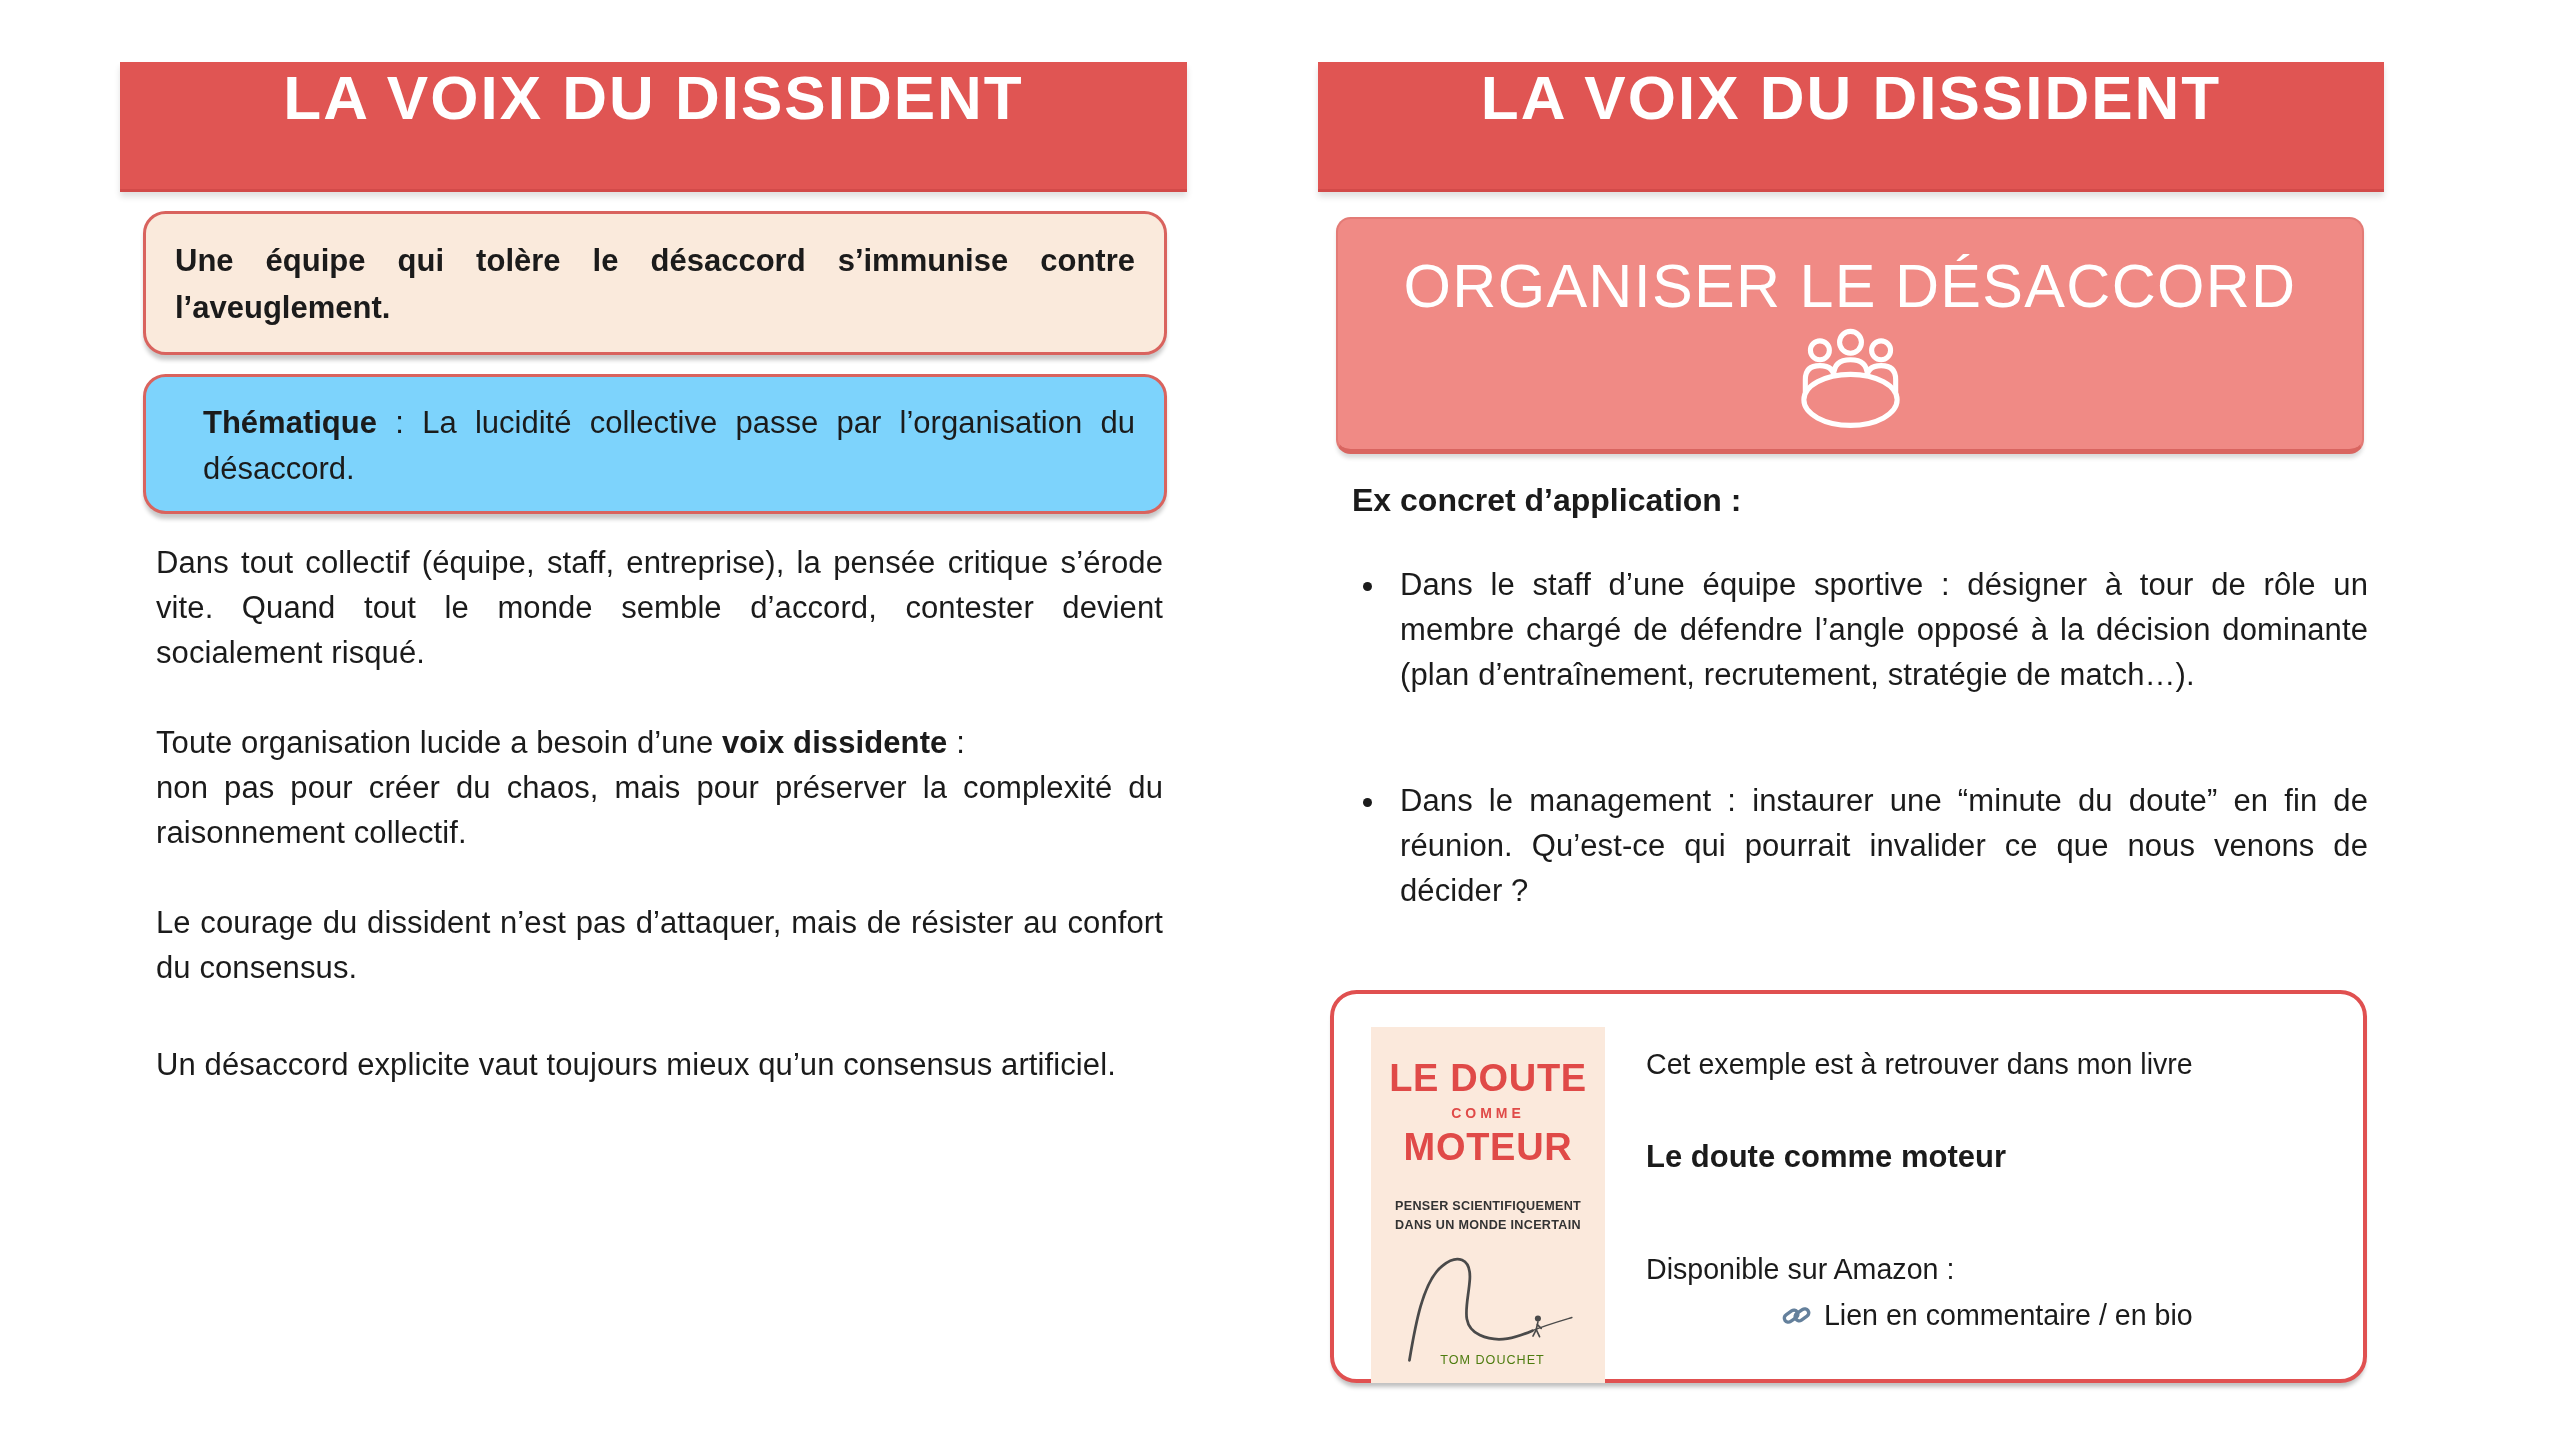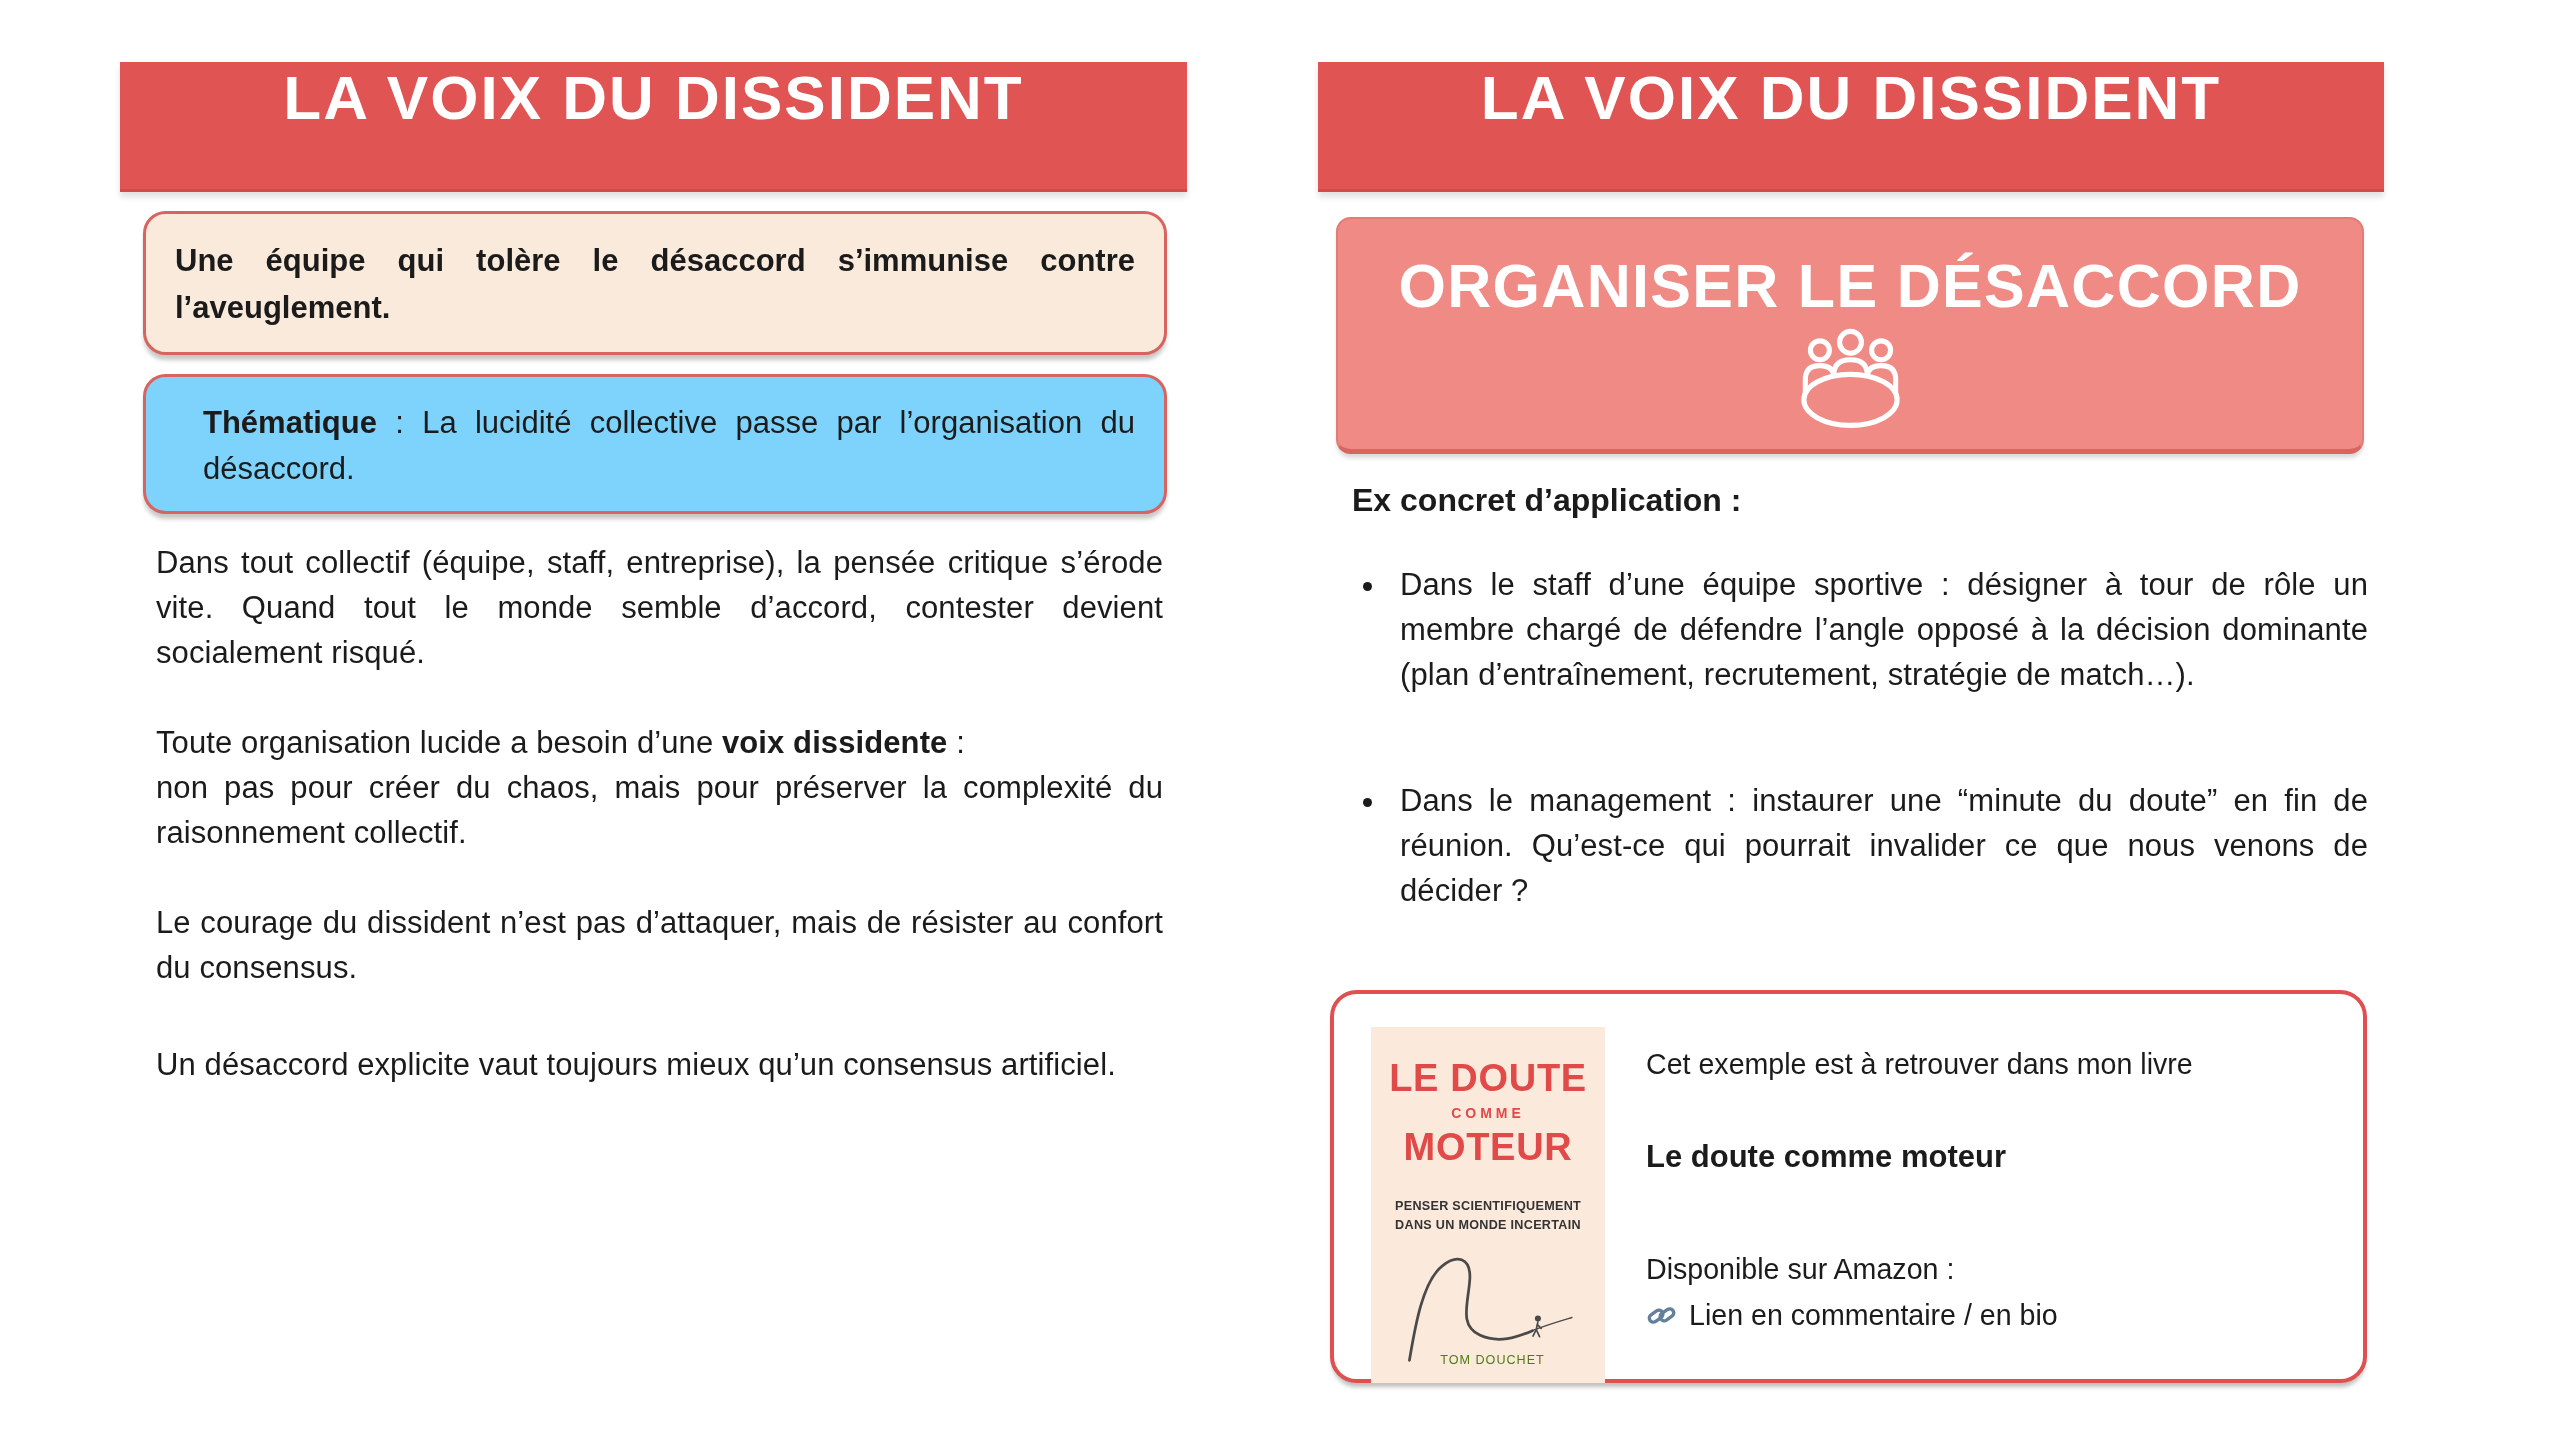--- a/index.html
+++ b/index.html
@@ -53,21 +53,21 @@
 
   
   .topic-box{
     position:absolute;left:1336px;top:217px;width:1028px;height:237px;box-sizing:border-box;
     background:var(--salmon,#f08a85);
     border:2px solid #e37b76;border-bottom:5.3px solid #d96560;border-radius:14.6px;
     box-shadow:0 4.6px 4px -1.3px rgba(0,0,0,0.15);
     display:flex;flex-direction:column;align-items:center;justify-content:center;
     padding-top:12px;
   }
-  .topic-box h2{margin:0 0 6.6px 0;color:#fff;font-size:61px;font-weight:700;letter-spacing:1.3px;white-space:nowrap;}
+  .topic-box h2{margin:0 0 6.6px 0;color:#fff;font-size:61px;font-weight:400;letter-spacing:1.3px;white-space:nowrap;}
 
   .examples-heading{
     position:absolute;left:1352px;top:482px;margin:0;
     font-size:32px;font-weight:700;
   }
   .examples-list{
     position:absolute;left:1360px;top:563px;width:1008px;box-sizing:border-box;
     margin:0;padding:0 0 0 28px;list-style:disc outside;
     font-size:31px;line-height:1.45;text-align:justify;letter-spacing:0.1px;
   }
@@ -90,21 +90,21 @@
   .cover-title-mid{color:var(--book-red,#e04a48);font-weight:700;font-size:14px;letter-spacing:4px;margin:8px 0 6.6px;}
   .cover-subtitle{font-size:12.6px;font-weight:700;color:#333;margin-top:31px;line-height:1.55;letter-spacing:0.3px;}
   .cover-curve{margin-top:9.3px;}
   .cover-author{position:absolute;bottom:16px;left:0;right:0;font-size:12.6px;color:#4d7c0f;letter-spacing:1px;padding-left:9px;}
 
   .book-info{display:flex;flex-direction:column;font-size:28.6px;min-width:0;}
   .book-info p{margin:0;}
   .bi-line1{margin-top:21px !important;}
   .bi-title{margin-top:58px !important;font-weight:700;font-size:31px;}
   .bi-avail{margin-top:78px !important;}
-  .bi-link{margin-top:13.3px !important;display:flex;align-items:center;gap:12px;}
+  .bi-link{margin-top:13.3px !important;display:flex;align-items:center;gap:12px;justify-content:flex-end;}
 </style>
 </head>
 <body>
 
 <div class="canvas">
 
   <section>
     <header class="slide-header hdr-left">
       <h1>LA VOIX DU DISSIDENT</h1>
     </header>

